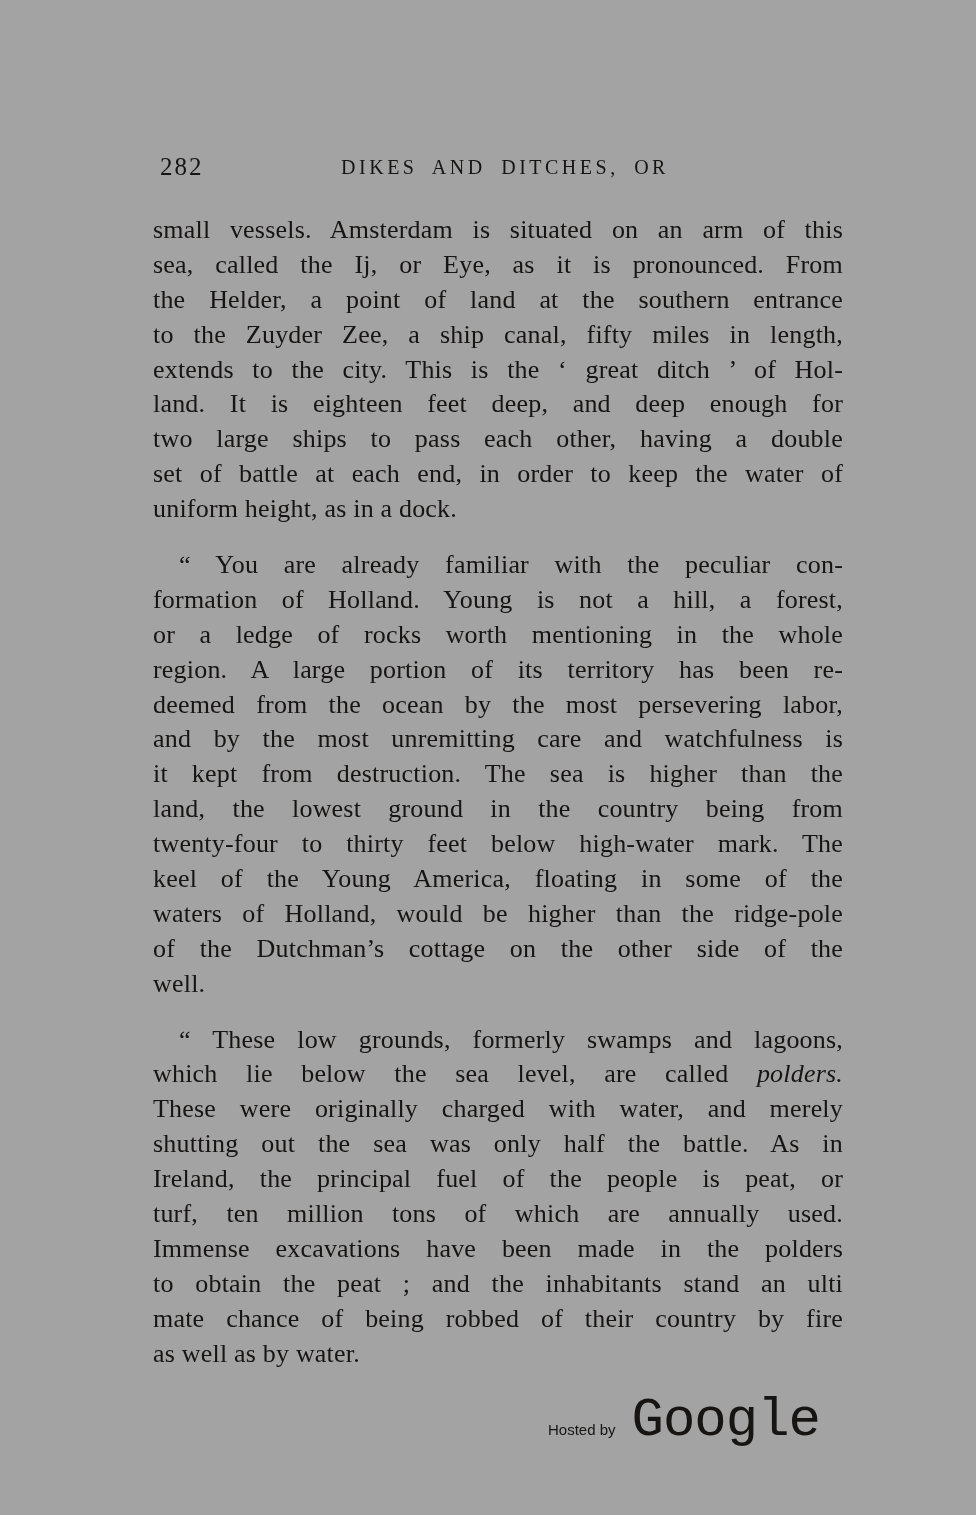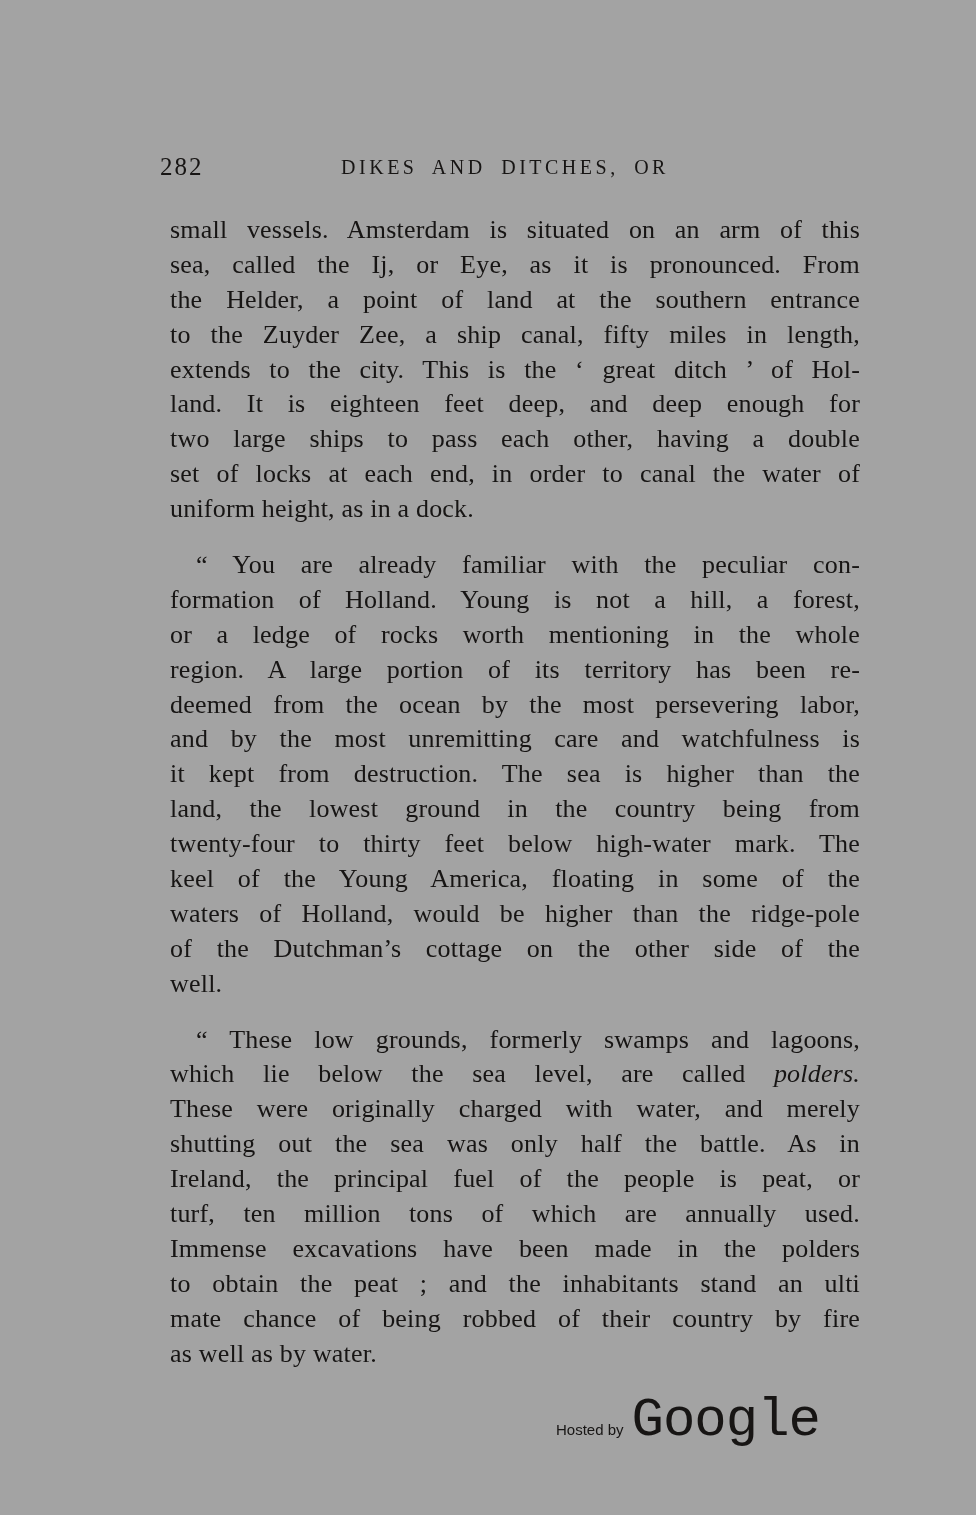--- a/index.html
+++ b/index.html
@@ -34,21 +34,21 @@
     top: 6px;
     text-align: center;
     font-size: 20px;
     letter-spacing: 3.5px;
     word-spacing: 7px;
   }
   
   .text-block {
     position: absolute;
     top: 213px;
-    left: 170px;
+    left: 153px;
     width: 690px;
     font-size: 26px;
     line-height: 34.9px;
     letter-spacing: 0.2px;
   }
   .line {
     text-align: justify;
     text-align-last: justify;
     height: 34.9px;
     overflow: hidden;
@@ -61,21 +61,21 @@
     margin-top: 21px;
   }
   .italic { font-style: italic; }
   
   .footer {
     position: absolute;
     top: 1390px;
     right: 156px;
     display: flex;
     align-items: baseline;
-    gap: 8px;
+    gap: 16px;
     text-align: center;
   }
   .hostedby {
     font-family: "Liberation Sans", sans-serif;
     font-size: 15px;
     color: #171514;
   }
   .google {
     font-family: Liberation Mono, monospace;
     font-size: 54px;
@@ -94,21 +94,21 @@
   </div>
 
   <div class="text-block" id="text-block">
       <div class="line">small vessels.  Amsterdam is situated on an arm of this</div>
       <div class="line">sea, called the Ij, or Eye, as it is pronounced.  From</div>
       <div class="line">the Helder, a point of land at the southern entrance</div>
       <div class="line">to the Zuyder Zee, a ship canal, fifty miles in length,</div>
       <div class="line">extends to the city.  This is the ‘ great ditch ’ of Hol-</div>
       <div class="line">land.  It is eighteen feet deep, and deep enough for</div>
       <div class="line">two large ships to pass each other, having a double</div>
-      <div class="line">set of locks at each end, in order to canal the water of</div>
+      <div class="line">set of battle at each end, in order to keep the water of</div>
       <div class="line para-end">uniform height, as in a dock.</div>
       <div class="line indent">“ You are already familiar with the peculiar con-</div>
       <div class="line">formation of Holland.  Young is not a hill, a forest,</div>
       <div class="line">or a ledge of rocks worth mentioning in the whole</div>
       <div class="line">region.  A large portion of its territory has been re-</div>
       <div class="line">deemed from the ocean by the most persevering labor,</div>
       <div class="line">and by the most unremitting care and watchfulness is</div>
       <div class="line">it kept from destruction.  The sea is higher than the</div>
       <div class="line">land, the lowest ground in the country being from</div>
       <div class="line">twenty-four to thirty feet below high-water mark.  The</div>

